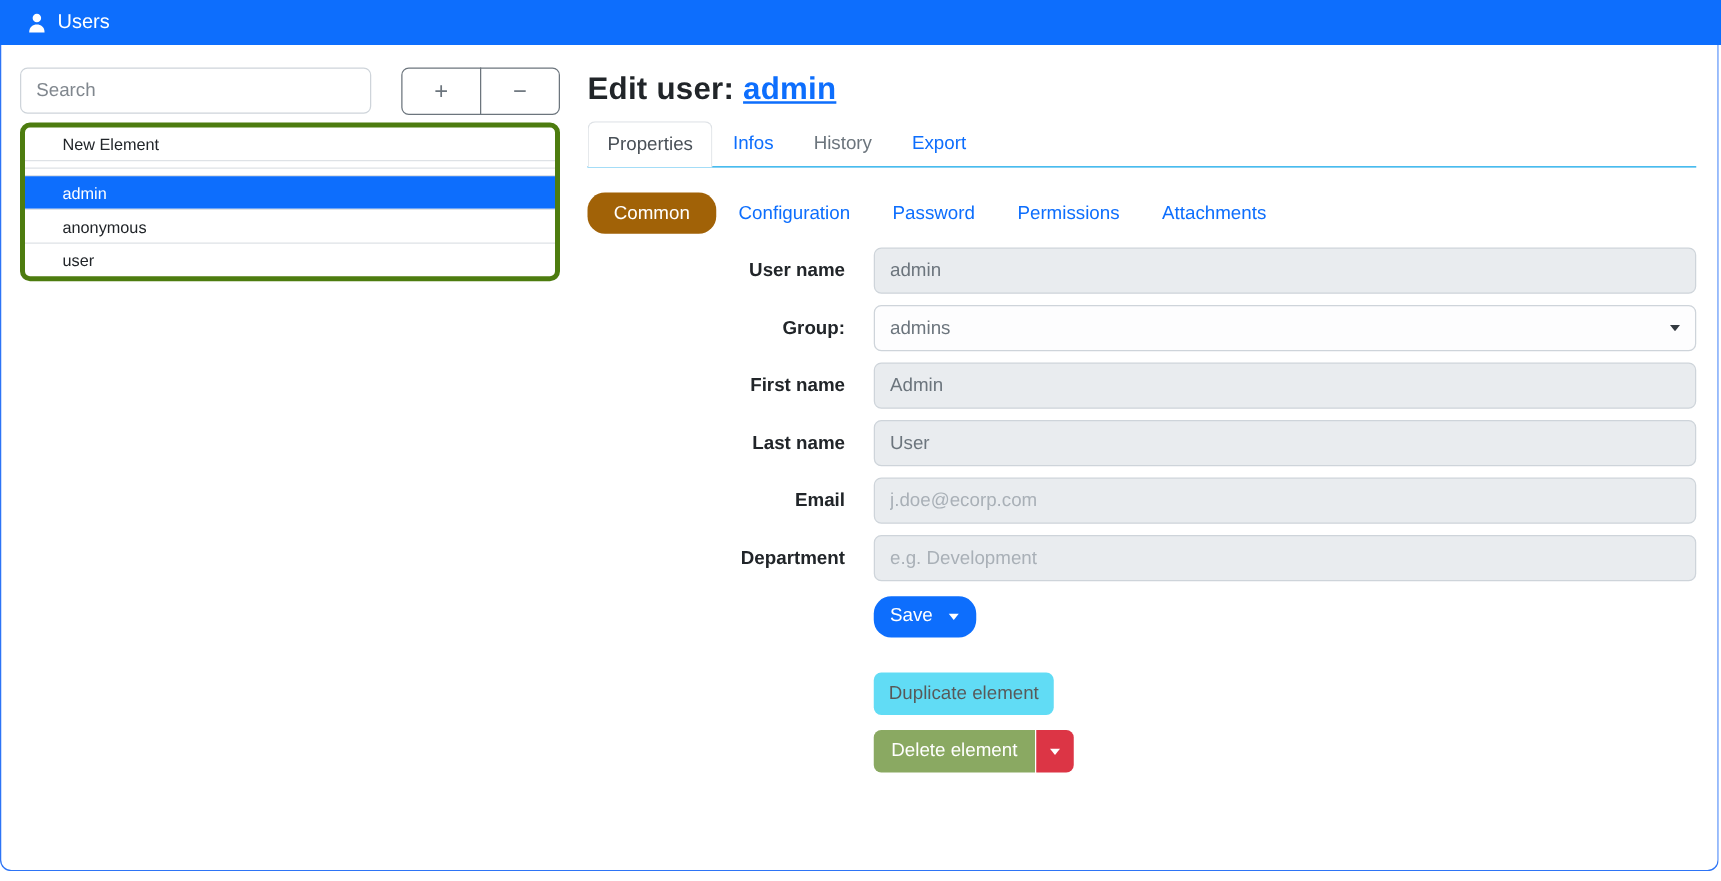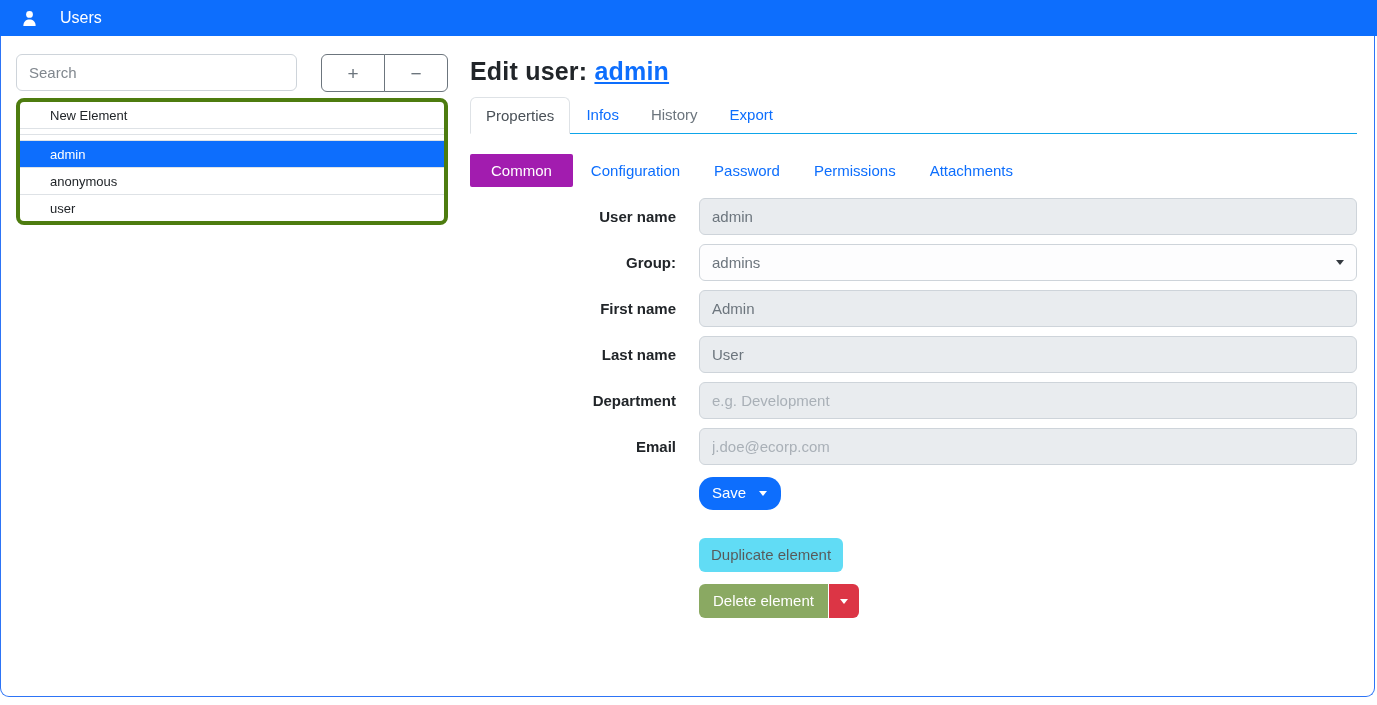--- a/index.html
+++ b/index.html
@@ -5,21 +5,21 @@
   * { box-sizing: border-box; }
   html,body { margin:0; padding:0; }
   body {
     width:1377px; height:705px; overflow:hidden;
     background:#fff; font-family:"Liberation Sans","DejaVu Sans",sans-serif;
     color:#212529;
   }
   
   .topbar {
     height:36px; background:#0d6efd; display:flex; align-items:center;
-    padding-left:21px; gap:22px;
+    padding-left:21px; gap:8px;
   }
   .topbar .title { color:#fff; font-size:16px; }
   .person-icon { width:17px; height:17px; display:block; }
   
   .frame {
     height:661px; margin-right:2px;
     border:1px solid #2d74f6; border-top:none;
     border-radius:0 0 9px 9px;
     display:flex;
   }
@@ -55,21 +55,21 @@
   .tabs { display:flex; border-bottom:1px solid #0ea5e9; margin-top:11px; }
   .tab { padding:9px 16px; font-size:15px; cursor:pointer; }
   .tab.active {
     background:#fff; color:#495057; border:1px solid #dee2e6; border-bottom:1px solid #fff;
     border-radius:6px 6px 0 0; margin-bottom:-1px; padding:9px 15px;
   }
   .tab.link { color:#0d6efd; }
   .tab.disabled { color:#6c757d; cursor:default; }
   .pills { display:flex; margin-top:20px; }
   .pill { font-size:15px; cursor:pointer; }
-  .pill.active { background:#a21caf; color:#fff; border-radius:2px; padding:8px 21px; }
+  .pill.active { background:#a16207; color:#fff; border-radius:14px; padding:8px 21px; }
   .pill.link { color:#0d6efd; padding:8px 16px; margin-left:2px; }
   
   .form { margin-top:11px; }
   .form-row { display:flex; align-items:center; margin-bottom:9px; }
   .form-label {
     width:229px; flex:none; text-align:right; padding-right:23px;
     font-weight:700; font-size:15px; color:#212529;
   }
   .form-control {
     flex:1; height:37px; background:#e9ecef; border:1px solid #ced4da;
@@ -176,26 +176,26 @@
       </div>
       <div class="form-row">
         <label class="form-label">First name</label>
         <input class="form-control" type="text" value="Admin" style="">
       </div>
       <div class="form-row">
         <label class="form-label">Last name</label>
         <input class="form-control" type="text" value="User" style="">
       </div>
       <div class="form-row">
+        <label class="form-label">Email</label>
+        <input class="form-control" type="text" placeholder="j.doe@ecorp.com" style="">
+      </div>
+      <div class="form-row">
         <label class="form-label">Department</label>
         <input class="form-control" type="text" placeholder="e.g. Development" style="">
-      </div>
-      <div class="form-row">
-        <label class="form-label">Email</label>
-        <input class="form-control" type="text" placeholder="j.doe@ecorp.com" style="">
       </div>
     </div>
 
     <div class="actions">
       <div class="row-save">
         <button class="btn btn-save">
           <span>Save</span>
           <span class="caret-down"></span>
         </button>
       </div>

